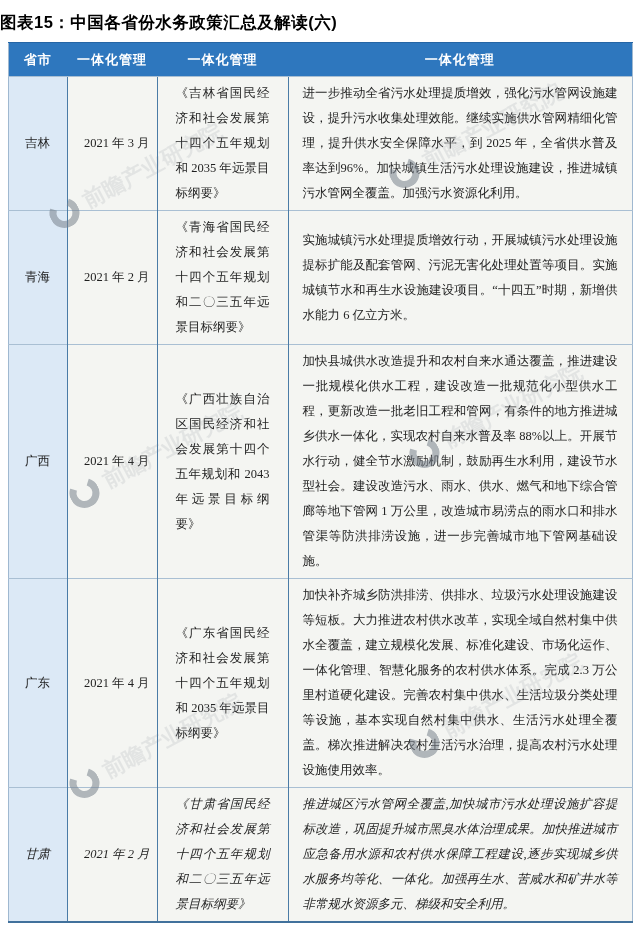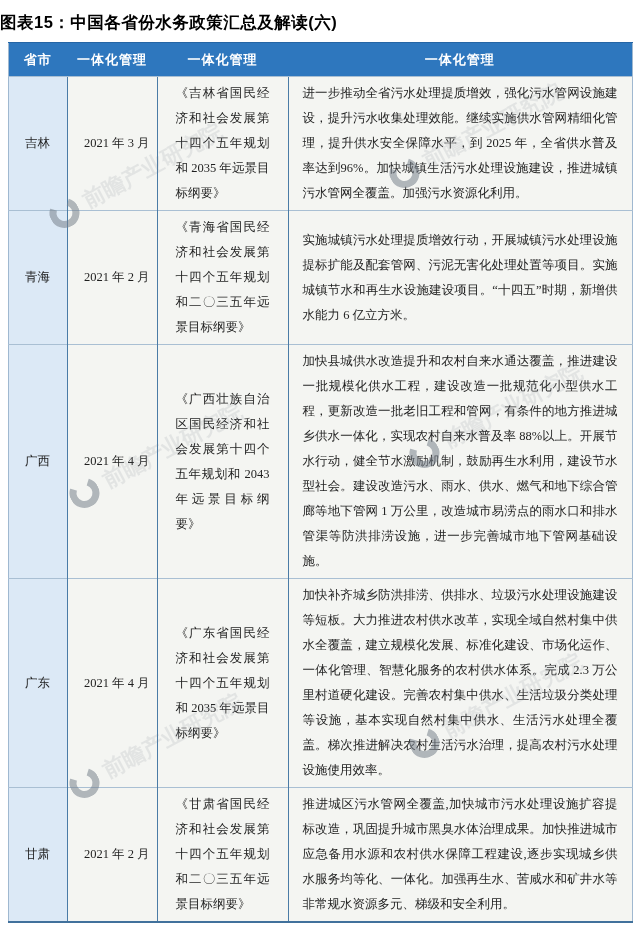--- a/index.html
+++ b/index.html
@@ -59,21 +59,21 @@
     font-weight: normal;
     margin-top: 40px;
   }
   tbody td.c2 { text-align: right; border-left: 1px solid #4a7ba6; }
   tbody td.c3 { border-left: 1px solid #4a7ba6; text-align: justify; padding: 4px 18px; }
   tbody td.c4 { border-left: 1px solid #4a7ba6; text-align: justify; padding: 4px 14px; }
   tr.r1 td { height: 134px; }
   tr.r2 td { height: 122px; }
   tr.r3 td { height: 226px; }
   tr.r4 td { height: 198px; }
-  tr.r5 td { height: 132px; }
+  tr.r5 td { height: 132px; font-style: italic; }
   .watermark {
     position: absolute;
     color: rgba(120,130,140,0.14);
     font-family: "Liberation Sans", sans-serif;
     font-size: 22px;
     font-weight: bold;
     transform: rotate(-28deg);
     white-space: nowrap;
     pointer-events: none;
     display: flex;

